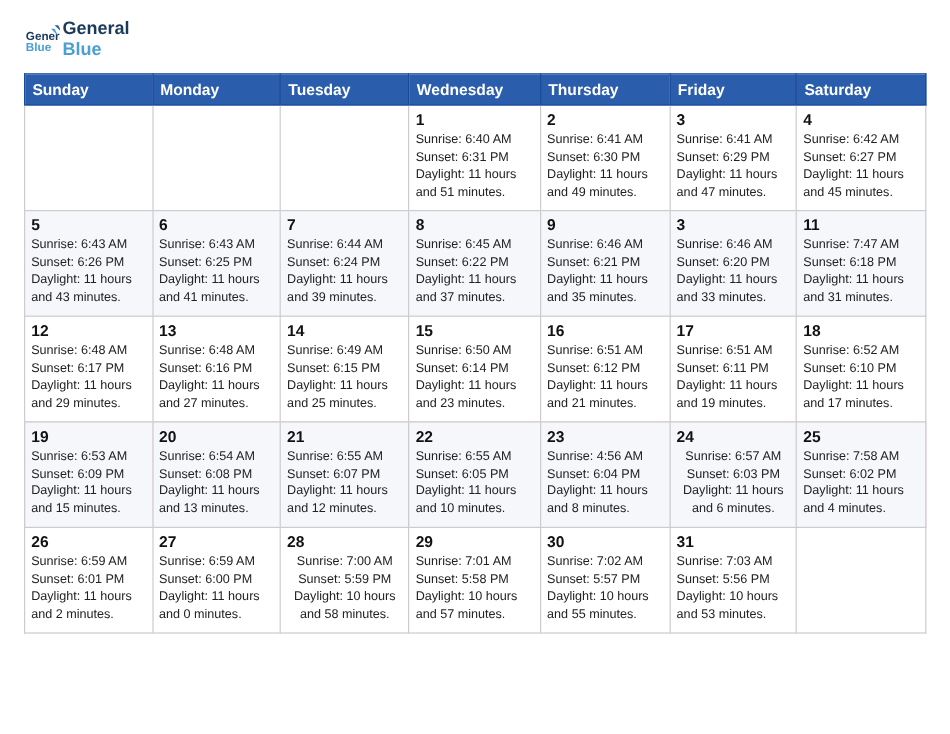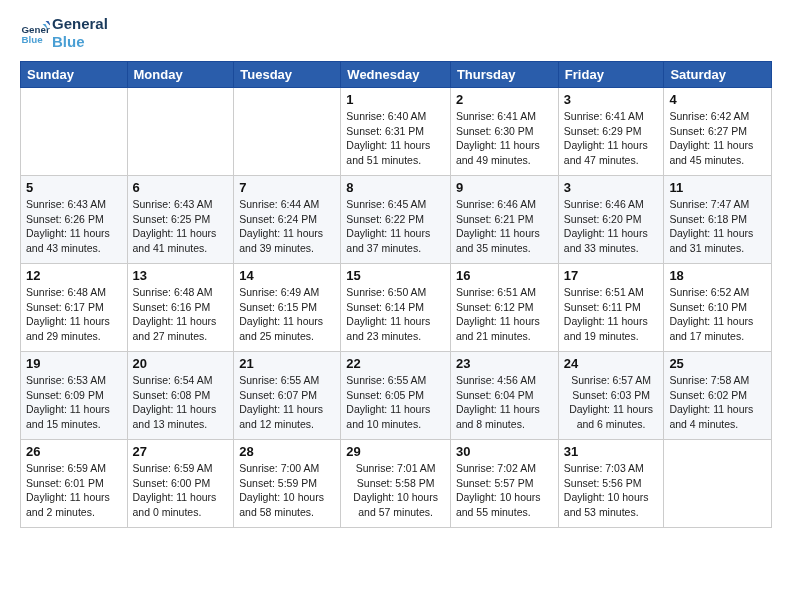--- a/index.html
+++ b/index.html
@@ -314,28 +314,28 @@
           </td>
           <td>
             <div class="day-number">27</div>
             <div class="day-info" style="white-space: pre-line;">Sunrise: 6:59 AM
 Sunset: 6:00 PM
 Daylight: 11 hours
 and 0 minutes.</div>
           </td>
           <td>
             <div class="day-number">28</div>
-            <div class="day-info" style="white-space: pre-line;">Sunrise: 7:00 AM
+            <div class="day-info" style="white-space: pre-line; text-align: center;">Sunrise: 7:00 AM
 Sunset: 5:59 PM
 Daylight: 10 hours
 and 58 minutes.</div>
           </td>
           <td>
             <div class="day-number">29</div>
-            <div class="day-info" style="white-space: pre-line; text-align: center;">Sunrise: 7:01 AM
+            <div class="day-info" style="white-space: pre-line;">Sunrise: 7:01 AM
 Sunset: 5:58 PM
 Daylight: 10 hours
 and 57 minutes.</div>
           </td>
           <td>
             <div class="day-number">30</div>
             <div class="day-info" style="white-space: pre-line;">Sunrise: 7:02 AM
 Sunset: 5:57 PM
 Daylight: 10 hours
 and 55 minutes.</div>

